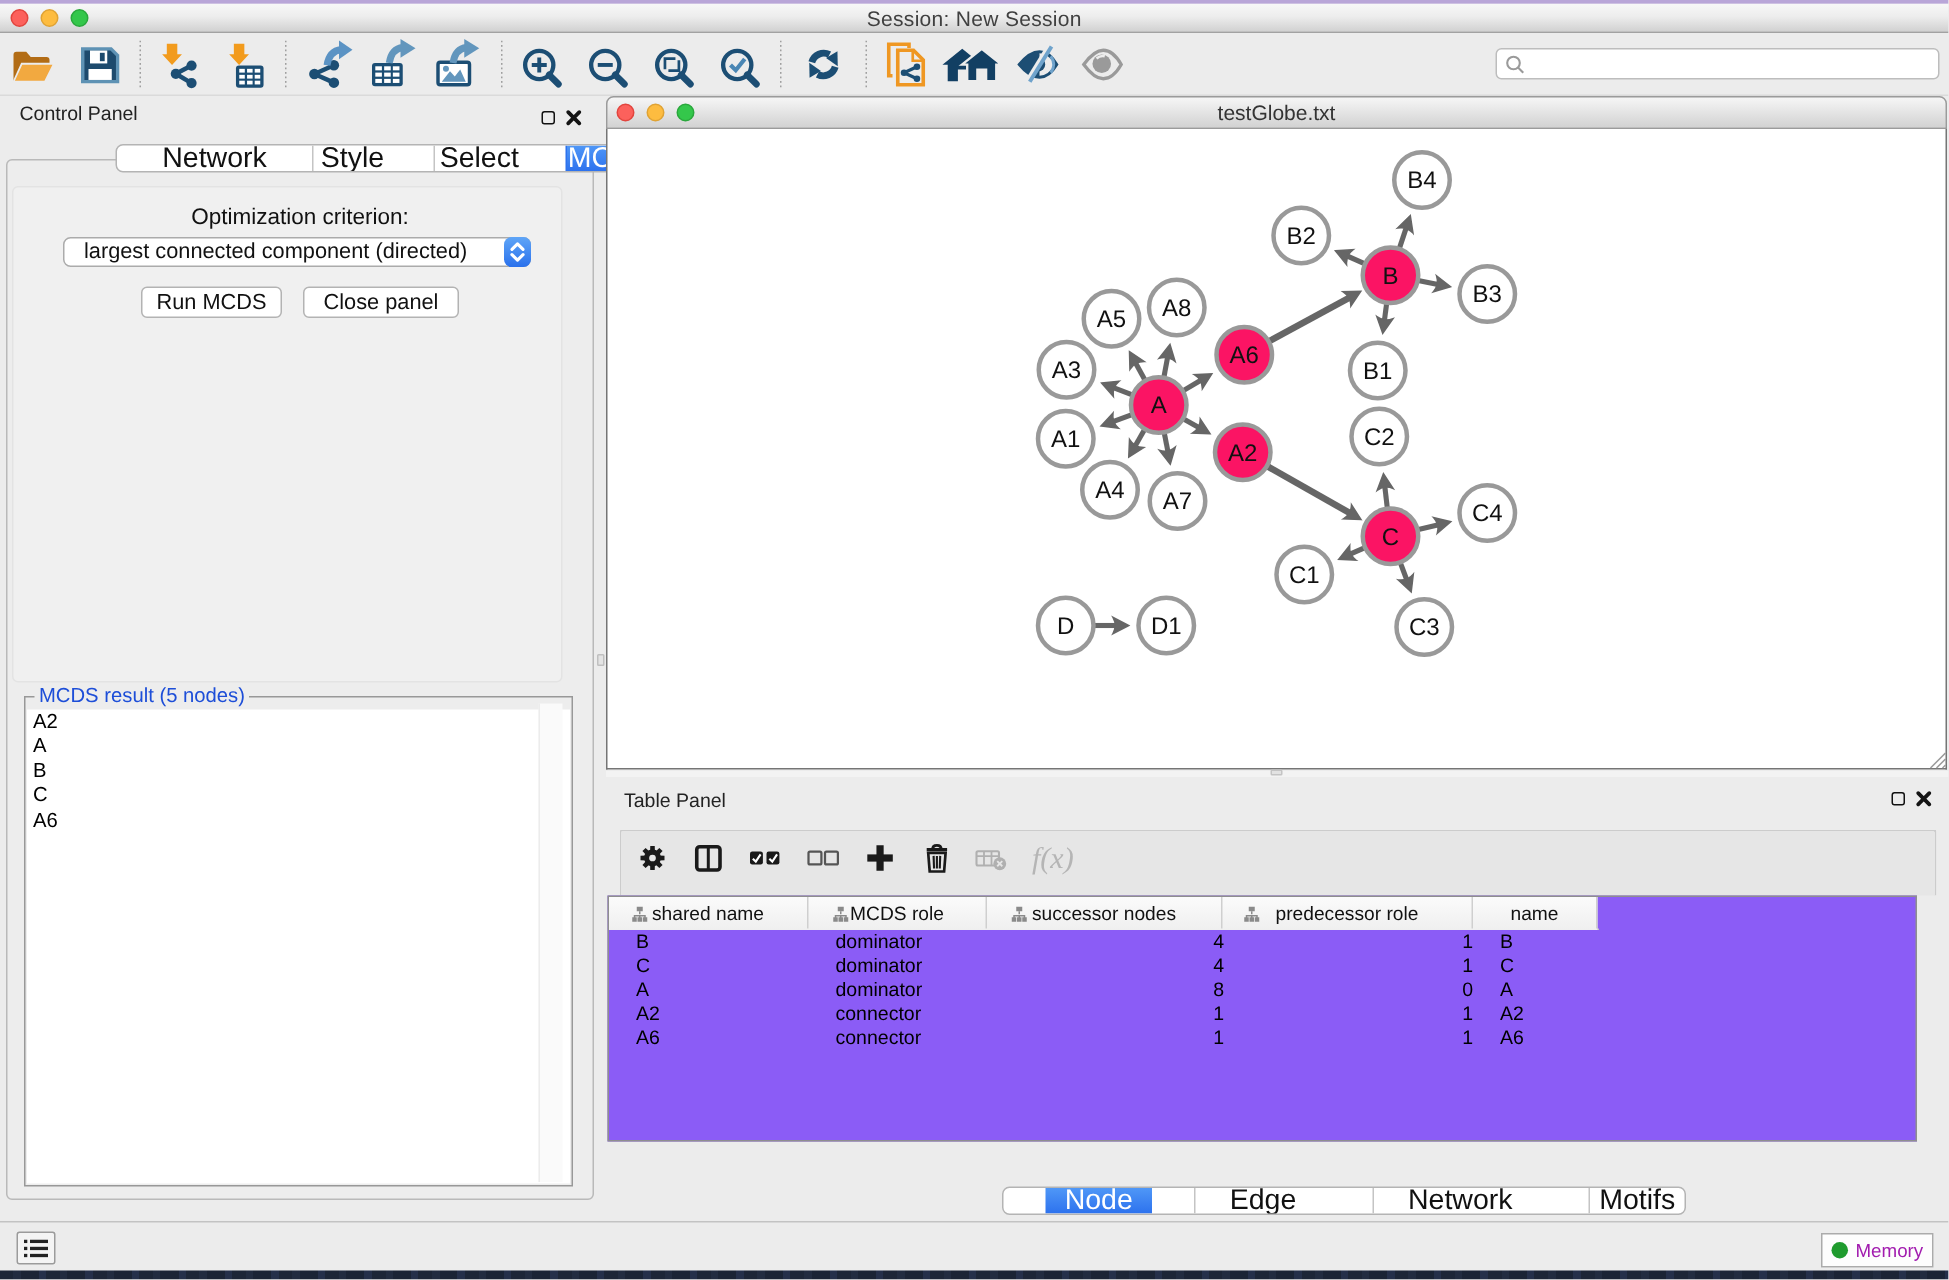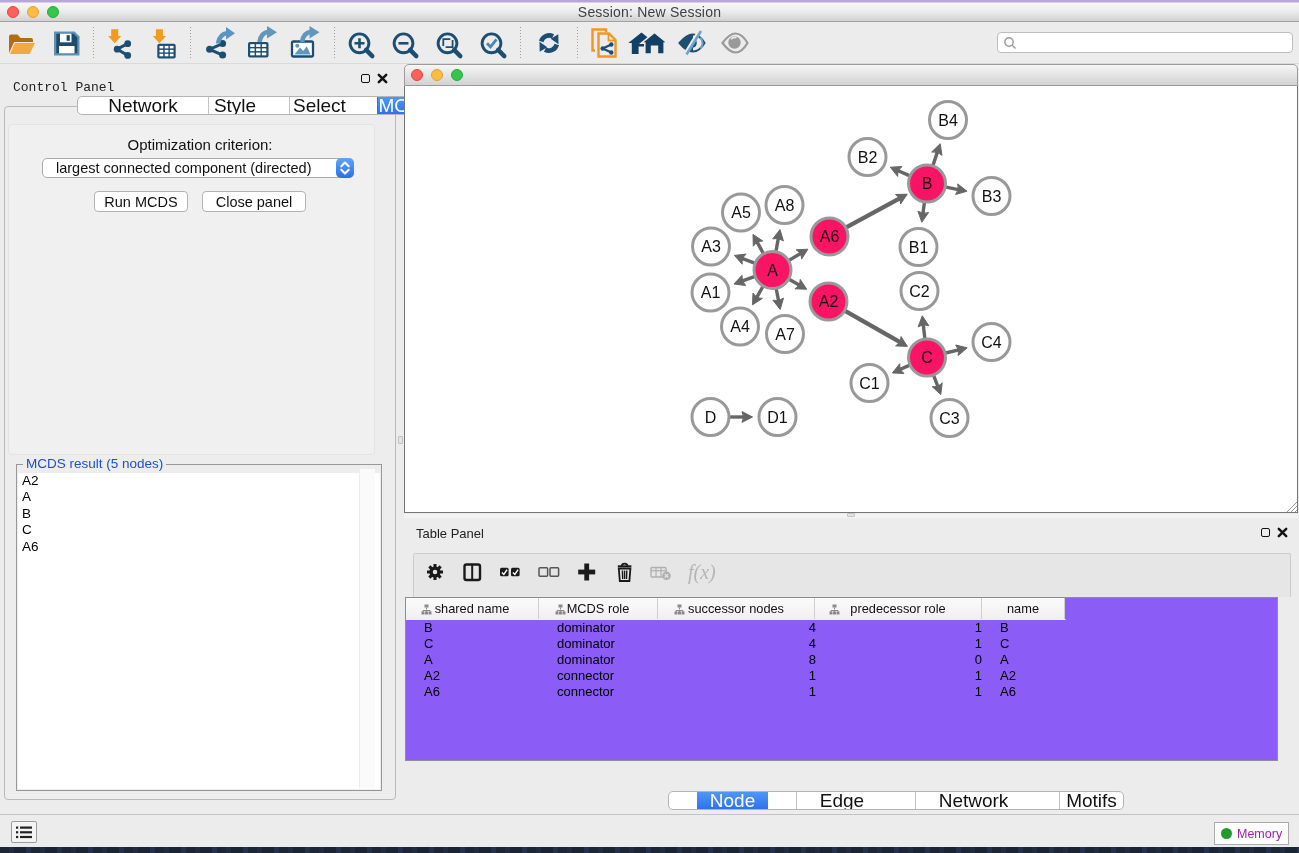--- a/index.html
+++ b/index.html
@@ -175,21 +175,21 @@
 <div class="abs vsep" style="left:190px;"></div>
 <div class="abs vsep" style="left:334px;"></div>
 <div class="abs vsep" style="left:520px;"></div>
 <div class="abs vsep" style="left:577px;"></div>
 <div class="abs searchbox"></div>
 <svg class="abs" style="left:1003px; top:36px;" width="14" height="14" viewBox="0 0 14 14">
   <circle cx="6" cy="6" r="4.2" fill="none" stroke="#9a9a9a" stroke-width="1.4"></circle>
   <line x1="9.2" y1="9.2" x2="12.5" y2="12.5" stroke="#9a9a9a" stroke-width="1.4"></line>
 </svg>
 
-<div class="abs ptitle" style="left:13px; top:80px;font-family:Liberation Mono, monospace;">Control Panel</div>
+<div class="abs ptitle" style="left:13px; top:68px;">Control Panel</div>
 <div class="abs flt" style="left:361px; top:74px;"></div>
 <svg class="abs" style="left:377px; top:73px;" width="11" height="11" viewBox="0 0 11 11">
     <path d="M1.8 1.8 L9.2 9.2 M9.2 1.8 L1.8 9.2" stroke="#141414" stroke-width="2.5" stroke-linecap="round"></path>
   </svg>
 <div class="abs cpbox"></div>
 <div class="abs" style="left:8px; top:124px; width:367px; height:331px; background:#f0f0f0; border:1px solid #e3e3e3; border-radius:4px;"></div>
 <div class="abs seg" style="left:77px; top:96px;">
   <div class="s" style="width:74px;">Network</div>
   <div class="s" style="width:53px;">Style</div>
   <div class="s" style="width:60px;">Select</div>
@@ -216,20 +216,21 @@
 </div>
 <div class="abs scrolltrack"></div>
 <div class="abs fieldset"></div>
 <div class="abs legend">MCDS result (5 nodes)</div>
 
 <div class="abs netwin">
   <div class="nettitle"></div>
   <div class="tl" style="position:absolute; top:5px; left:7px; background:#fc615c; border:1px solid #e2453e;"></div>
   <div class="tl" style="position:absolute; top:5px; left:27px; background:#fdbc40; border:1px solid #e0a334;"></div>
   <div class="tl" style="position:absolute; top:5px; left:47px; background:#34c74b; border:1px solid #2aa83c;"></div>
+  <div style="position:absolute; left:0; top:3px; width:894px; text-align:center; font-size:14px; color:#333;">testGlobe.txt</div>
   <div class="netcanvas"></div>
 </div>
 <svg class="abs" id="graph" style="left:405px; top:87px;" width="892" height="423" viewBox="0 0 892 423">
 <g stroke="#666666" fill="#666666">
 <line x1="359.3" y1="168.1" x2="351.6" y2="154.1" stroke-width="3.4"></line>
 <path d="M348.0 147.4 L357.8 154.0 Q351.6 154.0 348.3 159.2 Z"></path>
 <line x1="370.6" y1="166.3" x2="373.6" y2="150.0" stroke-width="3.4"></line>
 <path d="M375.0 142.6 L378.4 153.9 Q373.6 150.0 367.7 151.9 Z"></path>
 <line x1="351.6" y1="176.9" x2="336.4" y2="171.1" stroke-width="3.4"></line>
 <path d="M329.4 168.4 L341.1 167.1 Q336.4 171.1 337.2 177.2 Z"></path>

